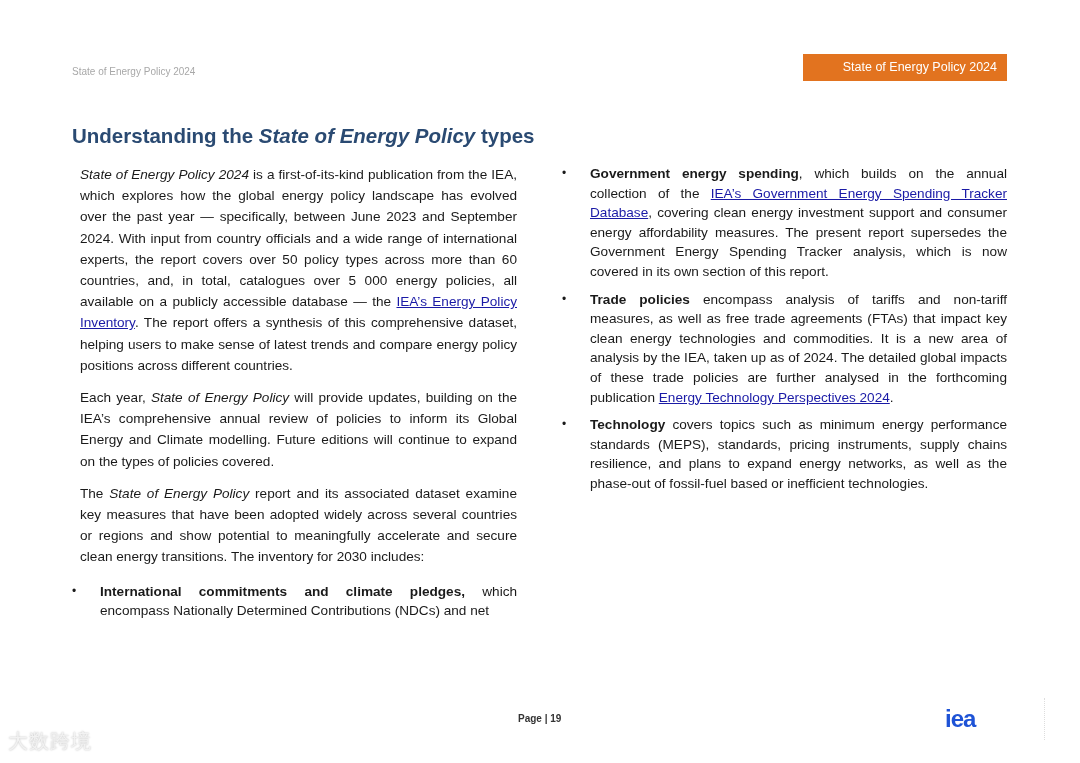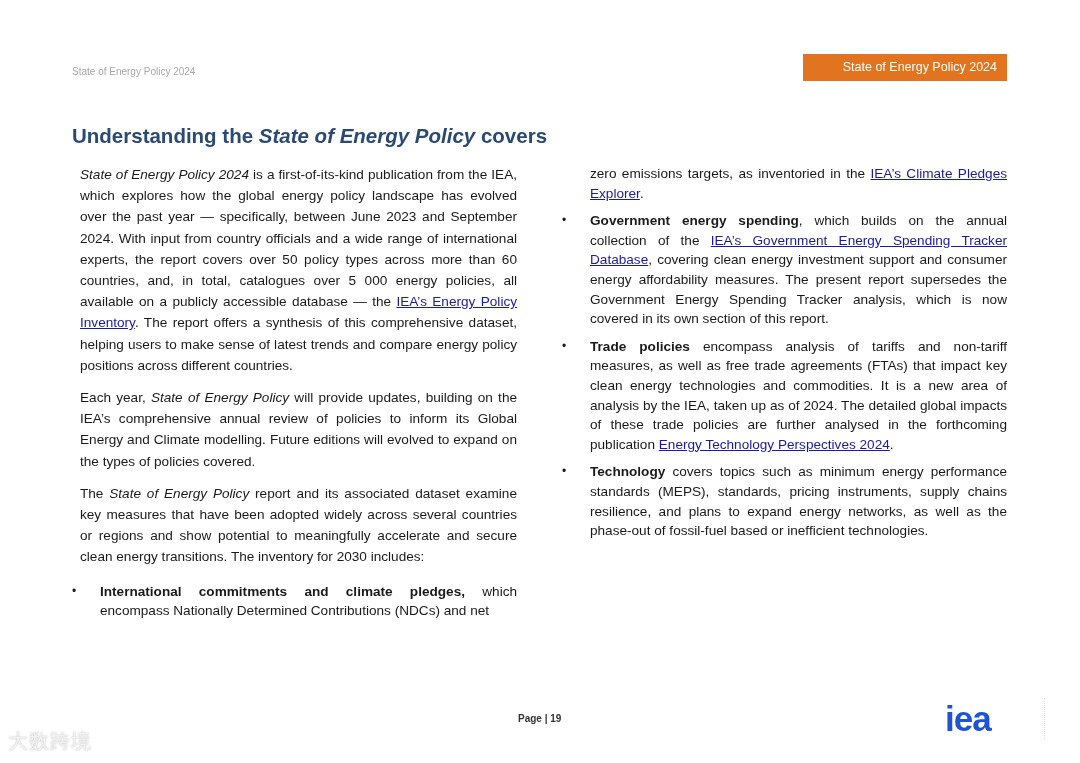--- a/index.html
+++ b/index.html
@@ -14,46 +14,45 @@
   .col-right { left: 562px; top: 164px; width: 445px; }
   p { margin: 0 0 11px 8px; }
   a { color: #1a1aa6; text-decoration: underline; }
   .h2 { font-size: 18px; color: #2a5a8c; margin: 22px 0 6px 0; font-weight: normal; }
   ul { list-style: none; margin: 14px 0 0 0; padding: 0; }
   li { position: relative; padding-left: 28px; margin-bottom: 8px; line-height: 19.5px; }
   li .bullet { position: absolute; left: 0; top: 0; font-size: 12px; }
   .col-right li { line-height: 19.6px; }
   .cont { padding-left: 28px; margin-bottom: 8px; line-height: 19.6px; }
   .footer-page { position: absolute; left: 518px; top: 713px; font-size: 10px; color: #333; font-weight: bold; }
-  .iea-logo { position: absolute; left: 945px; top: 704px; font-size: 35px; font-weight: bold; color: #1e53d6; letter-spacing: -1px; line-height: 30px; }
+  .iea-logo { position: absolute; left: 945px; top: 704px; font-size: 24px; font-weight: bold; color: #1e53d6; letter-spacing: -1px; line-height: 30px; }
   .side-tag { position: absolute; left: 1044px; top: 698px; width: 6px; height: 42px; border-left: 1px dotted #ddd; }
   .watermark { position: absolute; left: 8px; top: 728px; font-size: 20px; color: #f2f2f2; font-weight: normal;
                text-shadow: 0 0 2px #b8b8b8; letter-spacing: 1px; }
 </style>
 </head>
 <body>
 
 <div class="running-head">State of Energy Policy 2024</div>
 <div class="tab-badge">State of Energy Policy 2024</div>
 
-<h1 class="title"><span>Understanding the </span><i>State of Energy Policy</i><span> covers</span></h1>
+<h1 class="title"><span>Understanding the </span><i>State of Energy Policy</i><span> types</span></h1>
 
 <div class="col col-left">
   <p><i>State of Energy Policy 2024</i><span> is a first-of-its-kind publication from the IEA, which explores how the global energy policy landscape has evolved over the past year — specifically, between June 2023 and September 2024. With input from country officials and a wide range of international experts, the report covers over 50 policy types across more than 60 countries, and, in total, catalogues over 5 000 energy policies, all available on a publicly accessible database — the </span><a href="#">IEA’s Energy Policy Inventory</a><span>. The report offers a synthesis of this comprehensive dataset, helping users to make sense of latest trends and compare energy policy positions across different countries.</span></p>
-  <p><span>Each year, </span><i>State of Energy Policy</i><span> will provide updates, building on the IEA’s comprehensive annual review of policies to inform its Global Energy and Climate modelling. Future editions will evolved to expand on the types of policies covered.</span></p>
+  <p><span>Each year, </span><i>State of Energy Policy</i><span> will provide updates, building on the IEA’s comprehensive annual review of policies to inform its Global Energy and Climate modelling. Future editions will continue to expand on the types of policies covered.</span></p>
 
   <p><span>The </span><i>State of Energy Policy</i><span> report and its associated dataset examine key measures that have been adopted widely across several countries or regions and show potential to meaningfully accelerate and secure clean energy transitions. The inventory for 2030 includes:</span></p>
 
   <ul>
     <li><span class="bullet">•</span><b>International commitments and climate pledges,</b><span> which encompass Nationally Determined Contributions (NDCs) and net</span></li>
   </ul>
 </div>
 
 <div class="col col-right">
-  <div class="cont"><span>zero emissions targets, as inventoried in the </span><a href="#">IEA’s Climate Pledges Explorer</a><span>.</span></div>
   <ul style="margin-top:0">
     <li><span class="bullet">•</span><b>Government energy spending</b><span>, which builds on the annual collection of the </span><a href="#">IEA’s Government Energy Spending Tracker Database</a><span>, covering clean energy investment support and consumer energy affordability measures. The present report supersedes the Government Energy Spending Tracker analysis, which is now covered in its own section of this report.</span></li>
     <li><span class="bullet">•</span><b>Trade policies</b><span> encompass analysis of tariffs and non-tariff measures, as well as free trade agreements (FTAs) that impact key clean energy technologies and commodities. It is a new area of analysis by the IEA, taken up as of 2024. The detailed global impacts of these trade policies are further analysed in the forthcoming publication </span><a href="#">Energy Technology Perspectives 2024</a><span>.</span></li>
     <li><span class="bullet">•</span><b>Technology</b><span> covers topics such as minimum energy performance standards (MEPS), standards, pricing instruments, supply chains resilience, and plans to expand energy networks, as well as the phase-out of fossil-fuel based or inefficient technologies.</span></li>
   </ul>
 </div>
 
 <div class="footer-page">Page | 19</div>
 <div class="iea-logo">iea</div>
 <div class="side-tag"></div>

